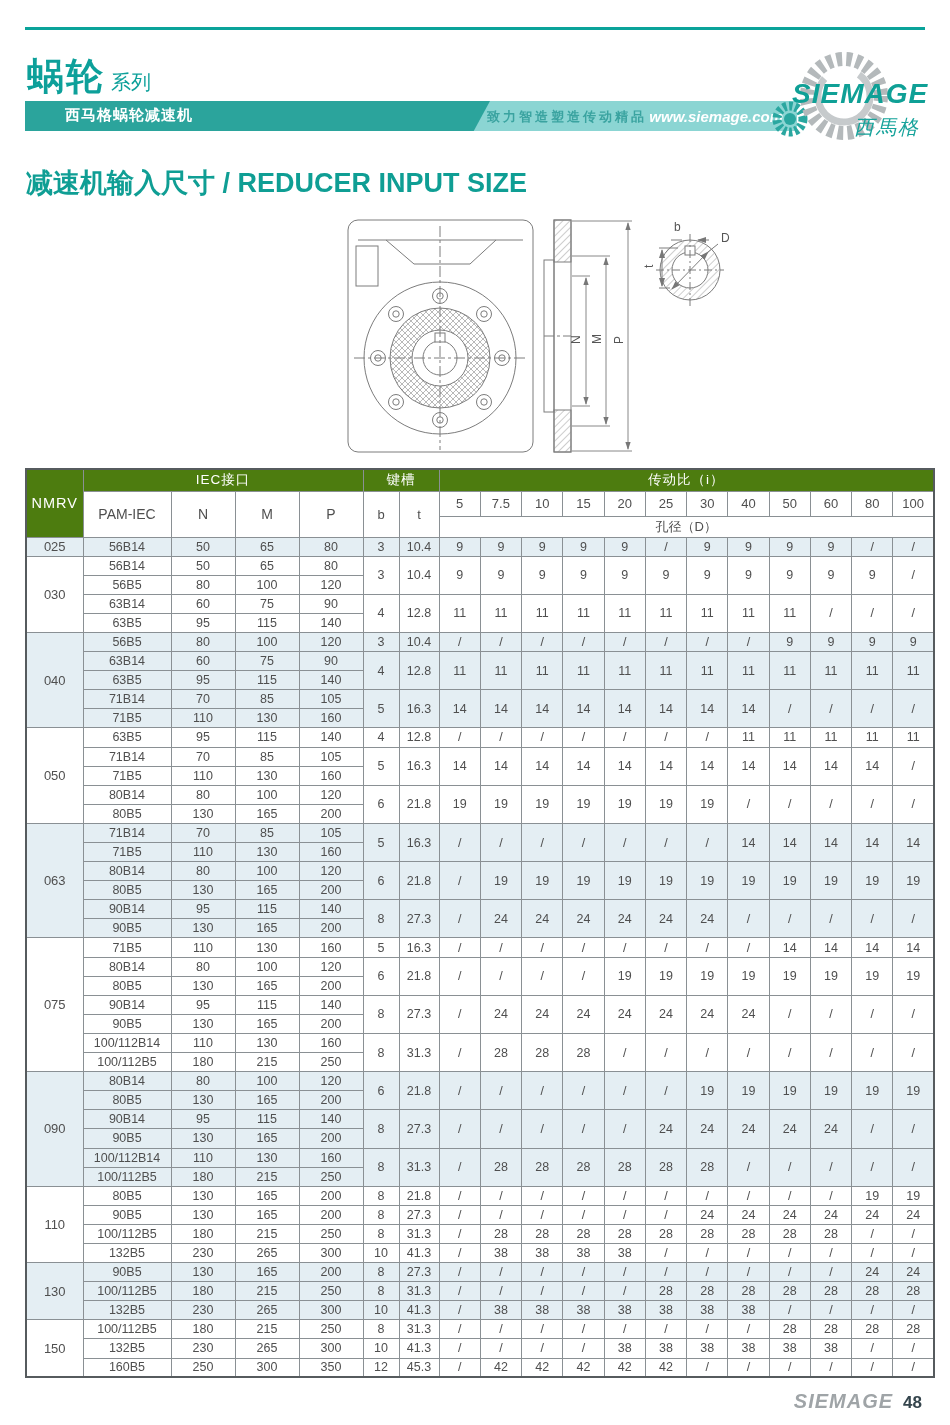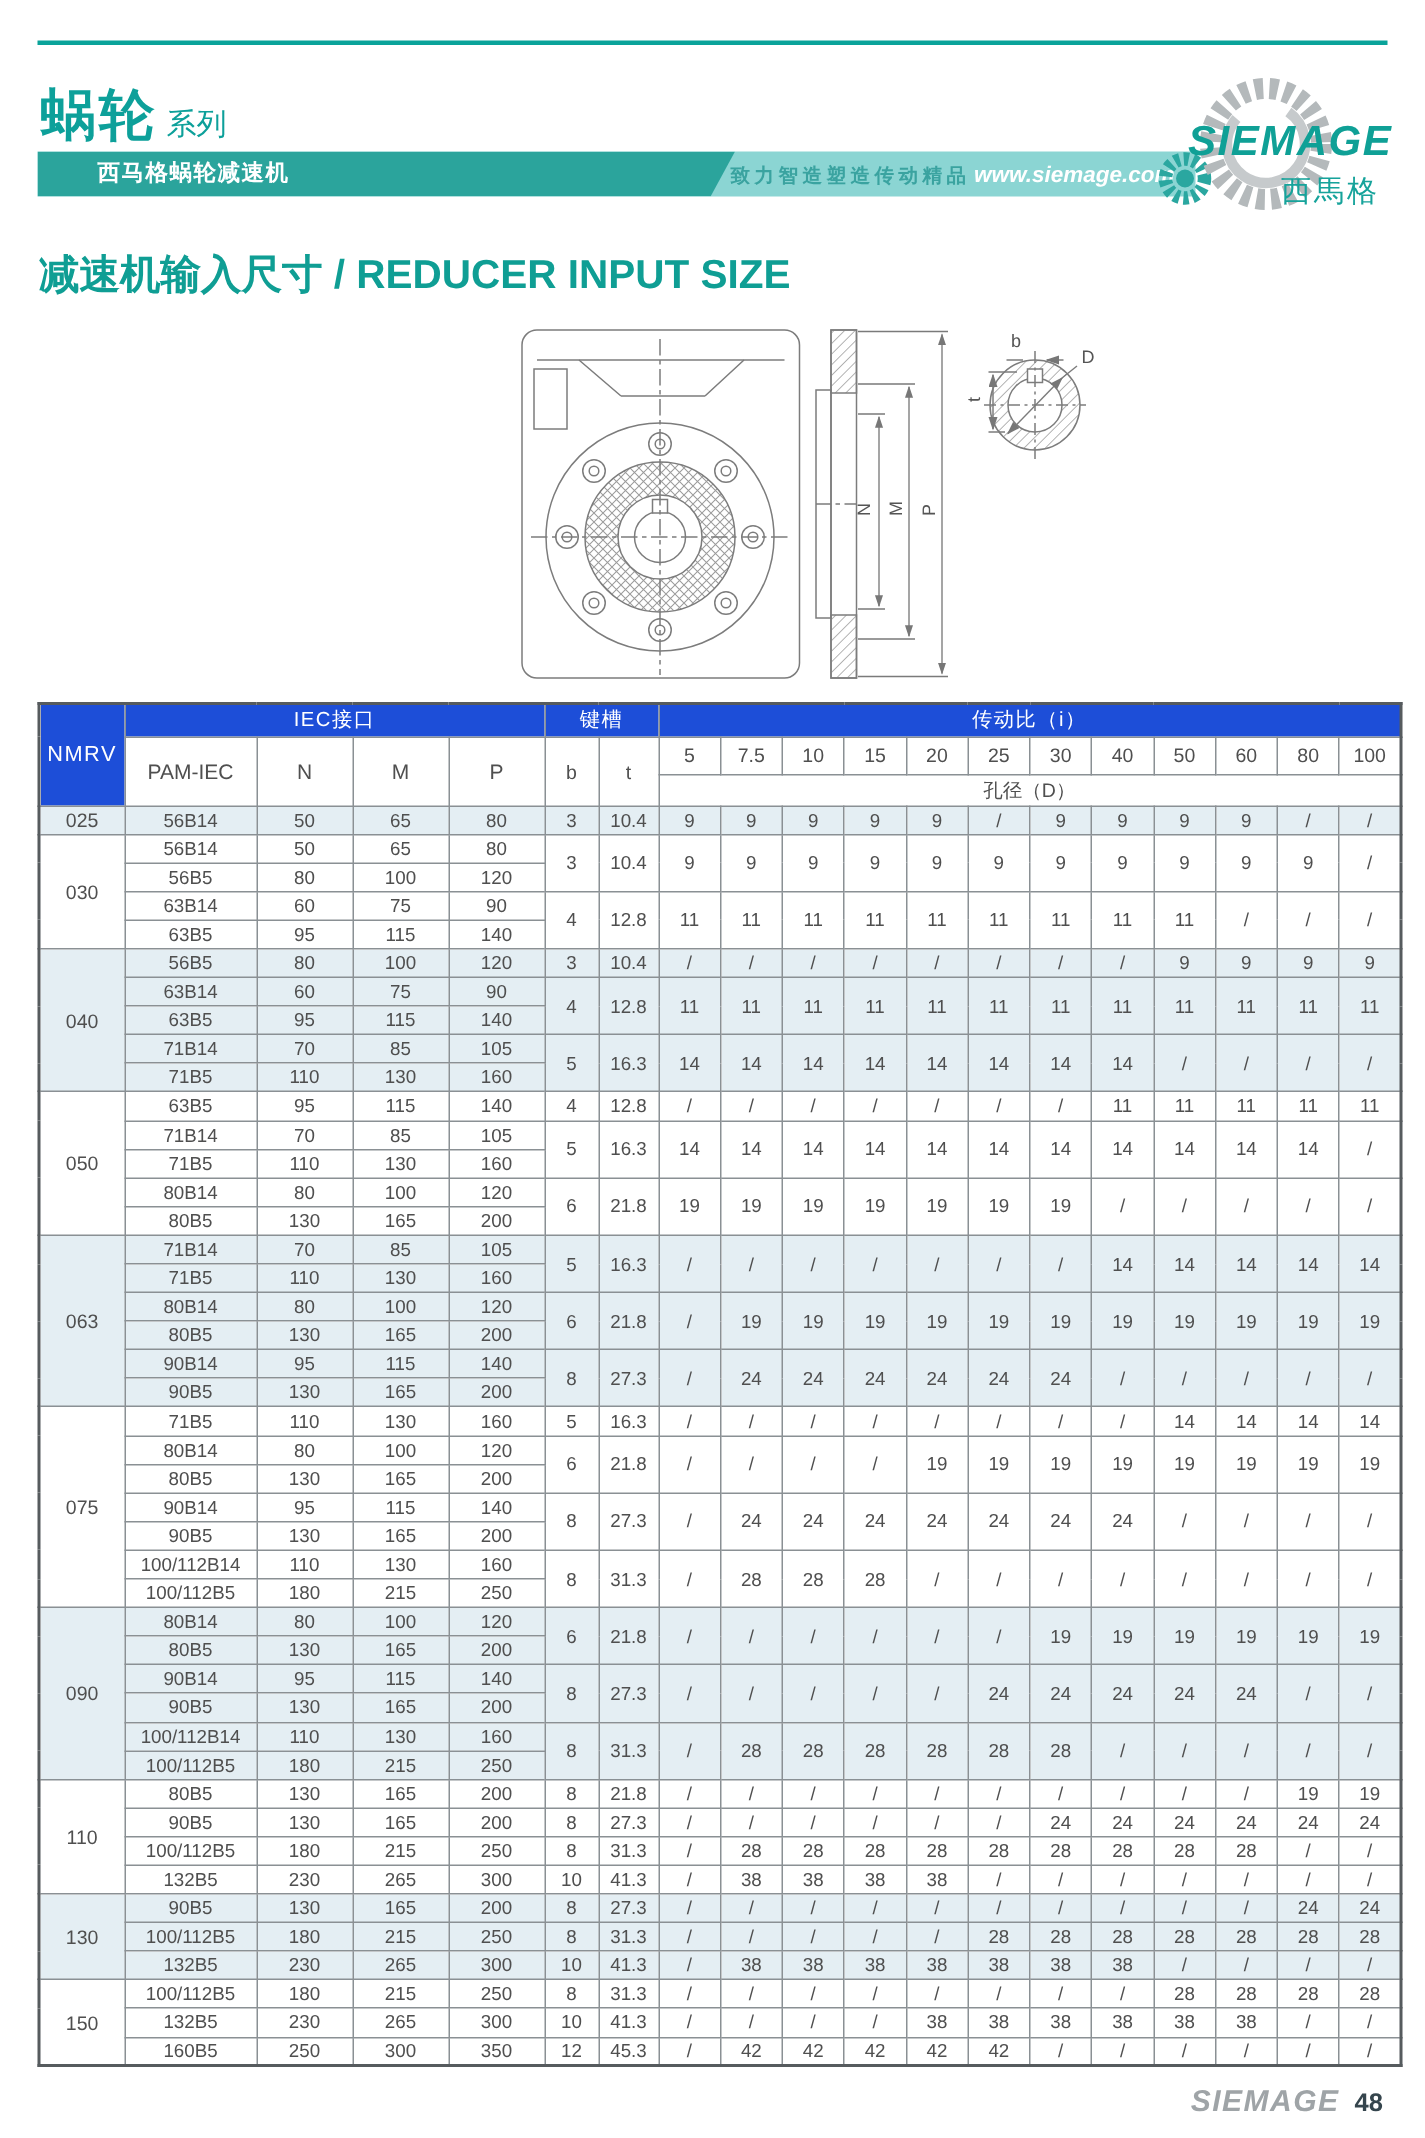--- a/index.html
+++ b/index.html
@@ -18,40 +18,40 @@
   .band{position:absolute;left:25px;top:101px;width:772px;height:30px;background:#8bd5d3;}
   .band-dark{position:absolute;left:0;top:0;height:30px;width:465px;background:#2ba49c;
              clip-path:polygon(0 0,100% 0,96.5% 100%,0 100%);}
   .band-title{position:absolute;left:40px;top:5px;font-size:15px;font-weight:bold;color:#fff;letter-spacing:1px;}
   .band-slogan{position:absolute;right:150px;top:7px;font-size:13px;font-weight:bold;color:#3aa3a0;letter-spacing:3px;}
   .band-site{position:absolute;right:14px;top:7px;font-size:15px;font-weight:bold;font-style:italic;color:#fff;}
   .band-gear{position:absolute;left:770px;top:98px;}
   .logo{position:absolute;left:790px;top:40px;width:155px;height:112px;}
   .logo .word{position:absolute;left:2px;top:38px;font-size:28px;font-weight:900;font-style:italic;
               color:#0fa096;letter-spacing:1px;}
-  .logo .cn{position:absolute;left:64px;top:74px;font-size:20px;color:#16a39b;letter-spacing:2px;}
+  .logo .cn{position:absolute;left:64px;top:74px;font-size:20px;font-style:italic;color:#16a39b;letter-spacing:2px;}
 
   
   .page-title{position:absolute;left:26px;top:165px;font-size:27px;font-weight:bold;color:#0f9e94;white-space:nowrap;}
 
   
   .drawing{position:absolute;left:318px;top:168px;}
 
   
   .tbl-wrap{position:absolute;left:25px;top:468px;}
   table{border-collapse:collapse;table-layout:fixed;width:908px;border:2px solid #565b5e;}
   th,td{border:1px solid #8a9094;text-align:center;vertical-align:middle;padding:0;
         overflow:hidden;white-space:nowrap;font-weight:normal;}
   thead tr:nth-child(1){height:22px;}
   thead tr:nth-child(2){height:25px;}
   thead tr:nth-child(3){height:21px;}
   tbody tr{height:19.1px;}
   td{font-size:12.5px;color:#4f4f4f;}
   th{font-size:13px;color:#4f4f4f;}
-  th.teal{background:#1d4ed8;color:#fff;font-size:13.5px;font-weight:normal;letter-spacing:1px;}
+  th.teal{background:#4d7c0f;color:#fff;font-size:13.5px;font-weight:normal;letter-spacing:1px;}
   th.nmrv{font-size:14.5px;}
   th.sub{font-size:14px;}
   tr.shaded td{background:#e4eef3;}
   tr.gstart td{border-top:1.5px solid #5d6266;}
   td.model{font-size:13px;}
 
   
   .footer{position:absolute;right:28px;top:1390px;white-space:nowrap;}
   .footer .fbrand{font-size:20px;font-weight:900;font-style:italic;color:#9fa4a7;letter-spacing:1px;}
   .footer .fpage{font-size:17px;font-weight:bold;color:#35454d;margin-left:10px;}

